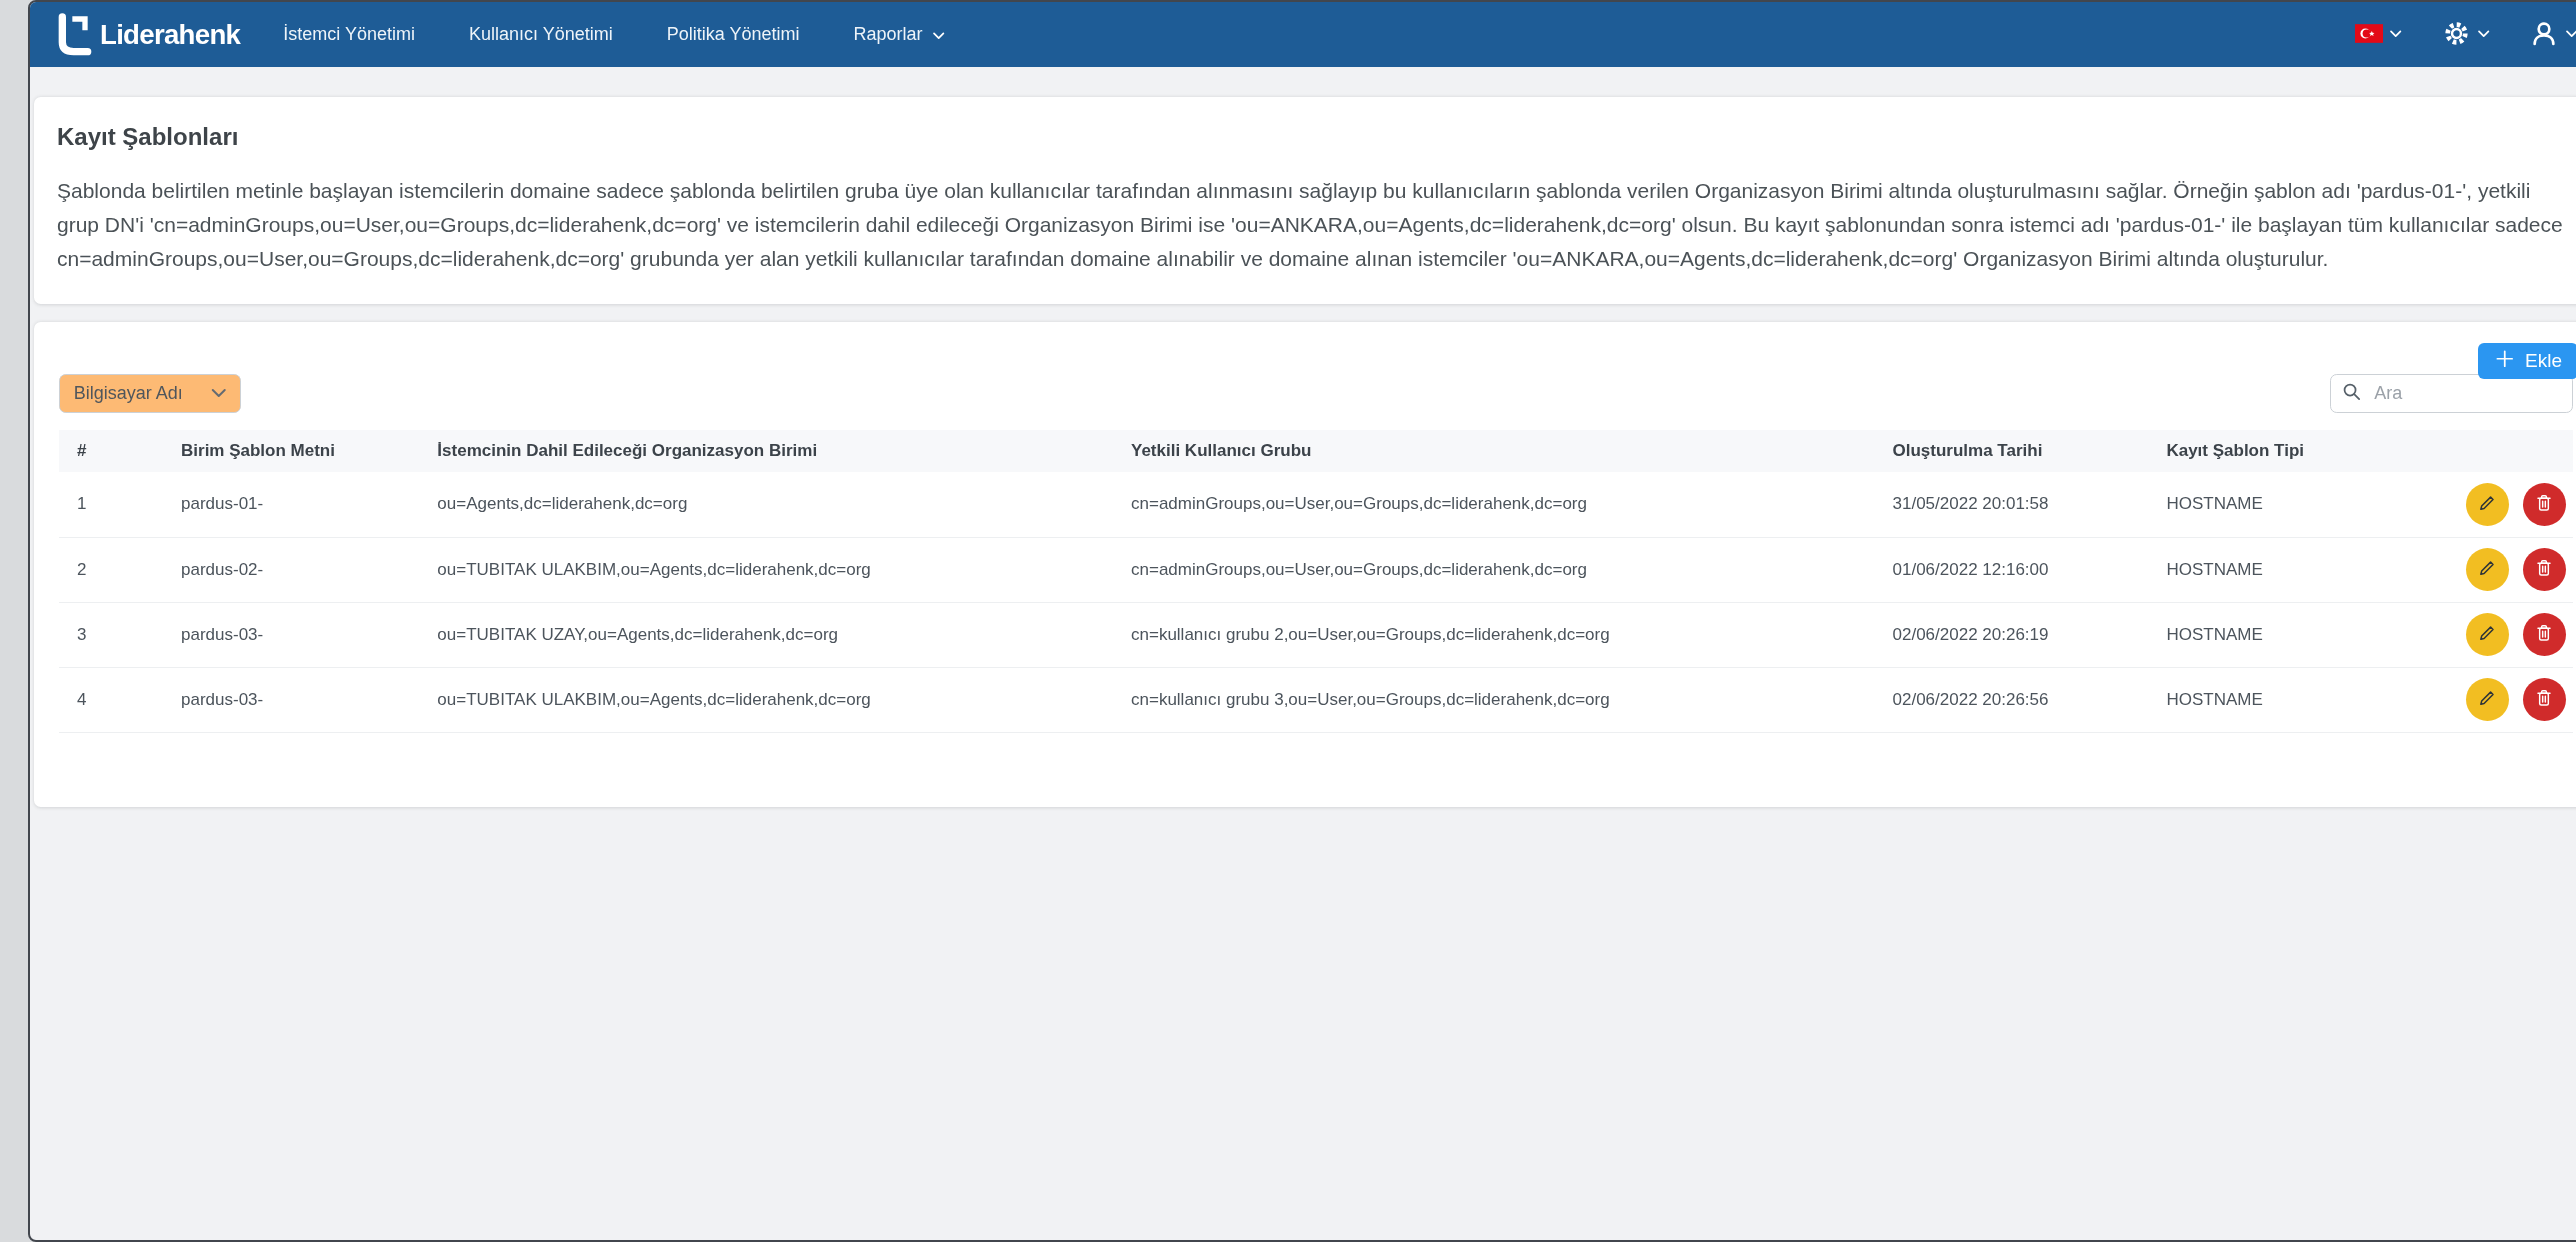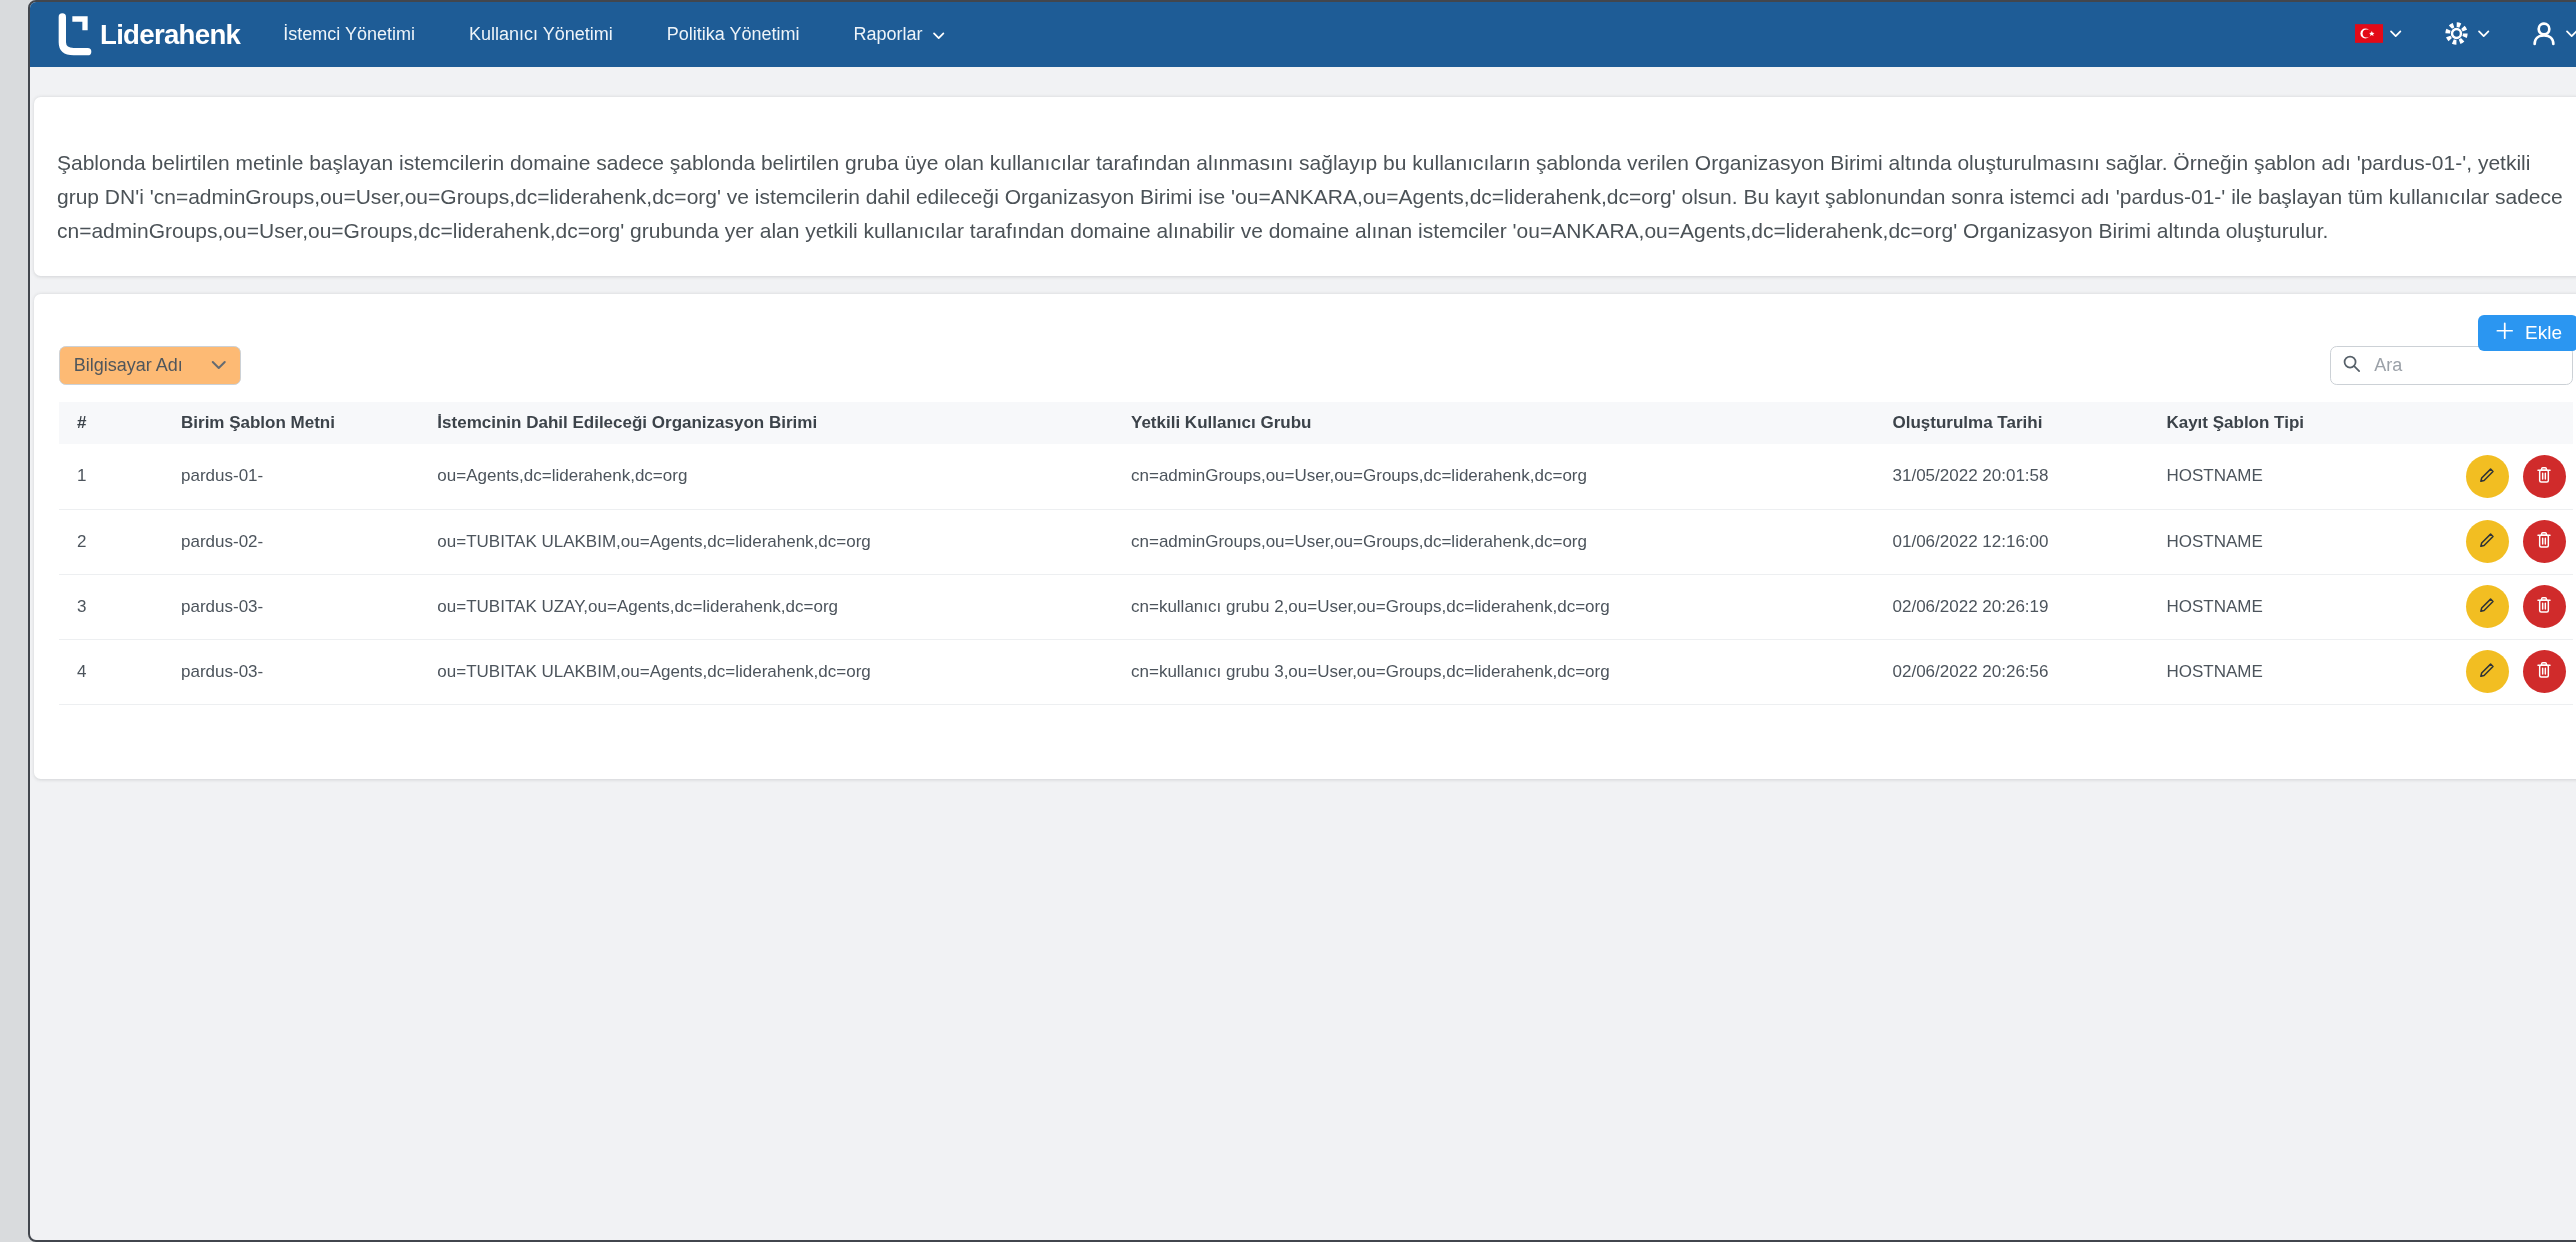--- a/index.html
+++ b/index.html
@@ -122,20 +122,21 @@
         <span>
           <svg width="13.4" height="9.4" viewBox="0 0 20 14">
               <path d="M3 3.5 l7 7 7-7" fill="none" stroke="#ffffff" stroke-width="2.6" stroke-linecap="round" stroke-linejoin="round"></path>
             </svg>
         </span>
       </div>
     </div>
   </nav>
 
   <section class="card intro-card">
+    <h1 class="page-title">Kayıt Şablonları</h1>
     <p class="intro-text">Şablonda belirtilen metinle başlayan istemcilerin domaine sadece şablonda belirtilen gruba üye olan kullanıcılar tarafından alınmasını sağlayıp bu kullanıcıların şablonda verilen Organizasyon Birimi altında oluşturulmasını sağlar. Örneğin şablon adı 'pardus-01-', yetkili grup DN'i 'cn=adminGroups,ou=User,ou=Groups,dc=liderahenk,dc=org' ve istemcilerin dahil edileceği Organizasyon Birimi ise 'ou=ANKARA,ou=Agents,dc=liderahenk,dc=org' olsun. Bu kayıt şablonundan sonra istemci adı 'pardus-01-' ile başlayan tüm kullanıcılar sadece cn=adminGroups,ou=User,ou=Groups,dc=liderahenk,dc=org' grubunda yer alan yetkili kullanıcılar tarafından domaine alınabilir ve domaine alınan istemciler 'ou=ANKARA,ou=Agents,dc=liderahenk,dc=org' Organizasyon Birimi altında oluşturulur.</p>
   </section>
 
   <section class="card list-card">
 
     <button class="add-btn">
       <span>
         <svg width="21.5" height="21.5" viewBox="0 0 32 32">
             <path d="M16 5 v22 M5 16 h22" stroke="#ffffff" stroke-width="2.6" stroke-linecap="round"></path>
           </svg>

